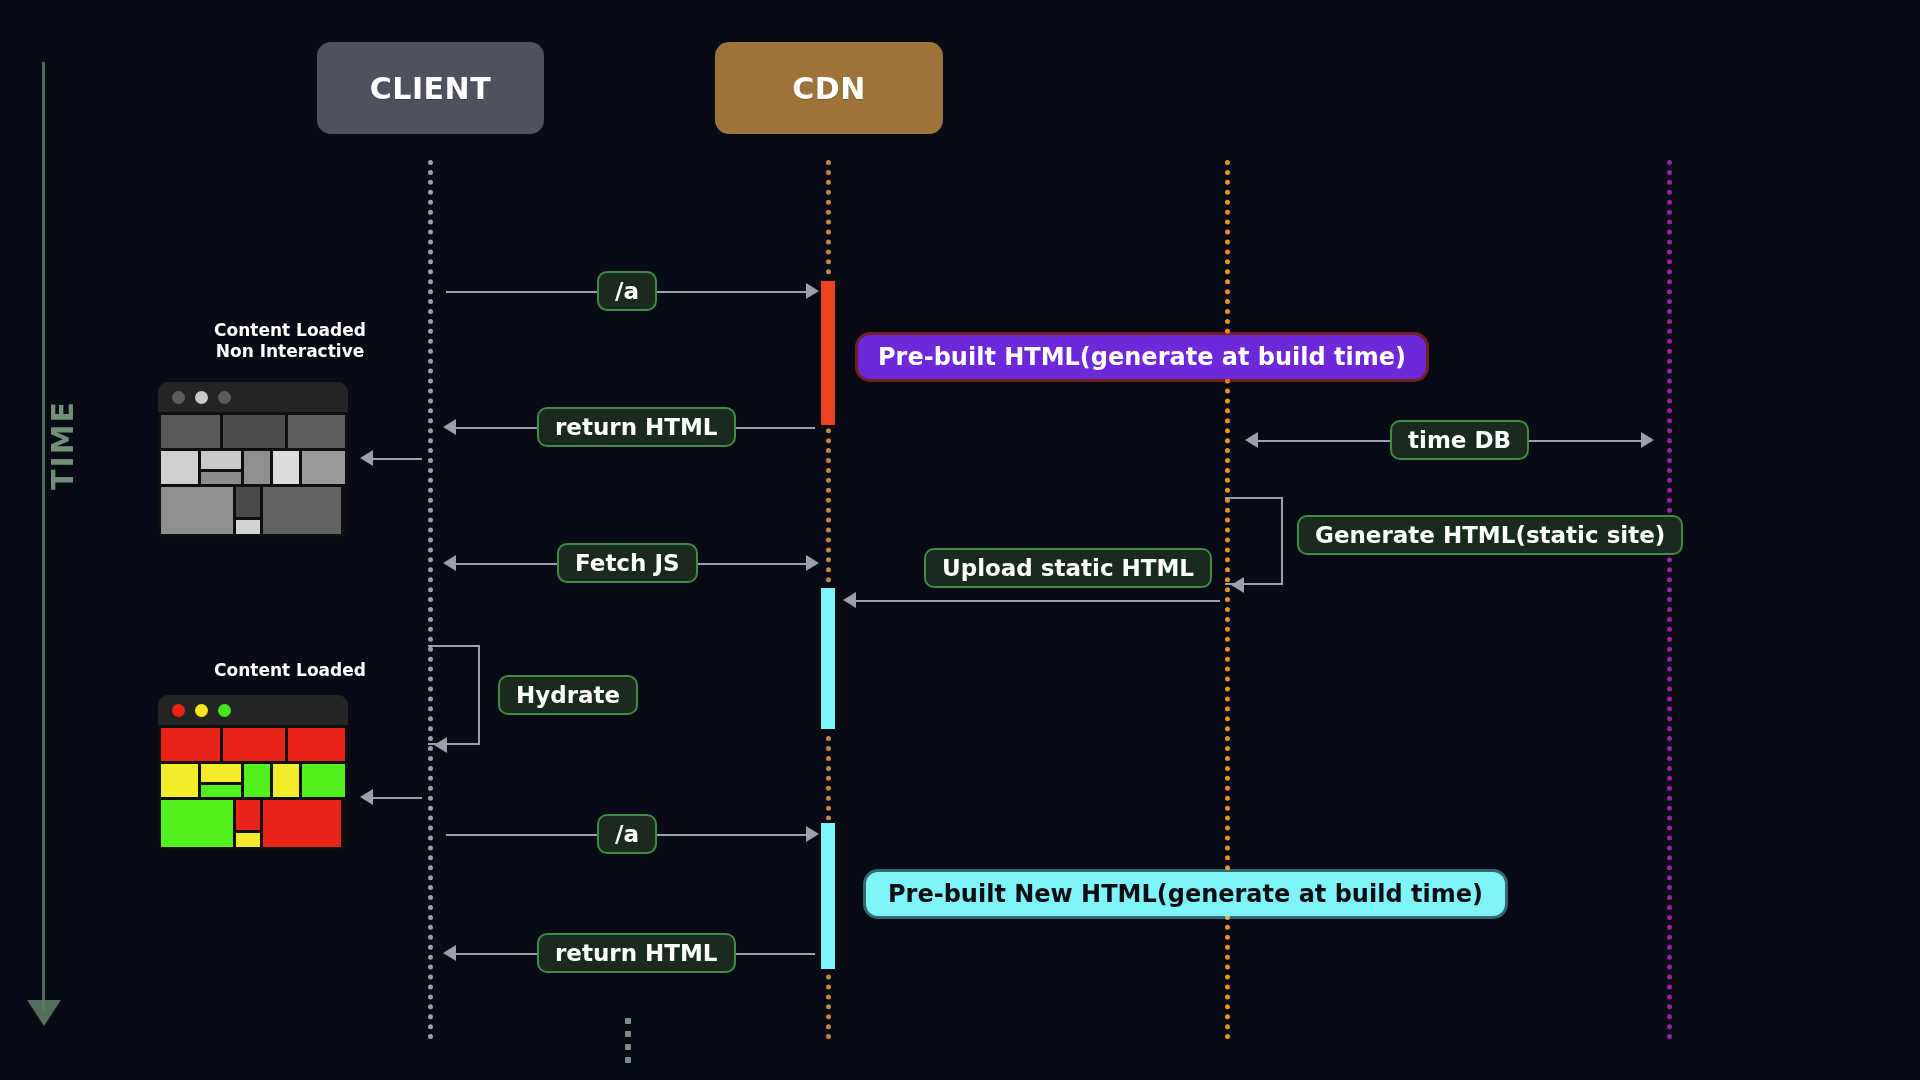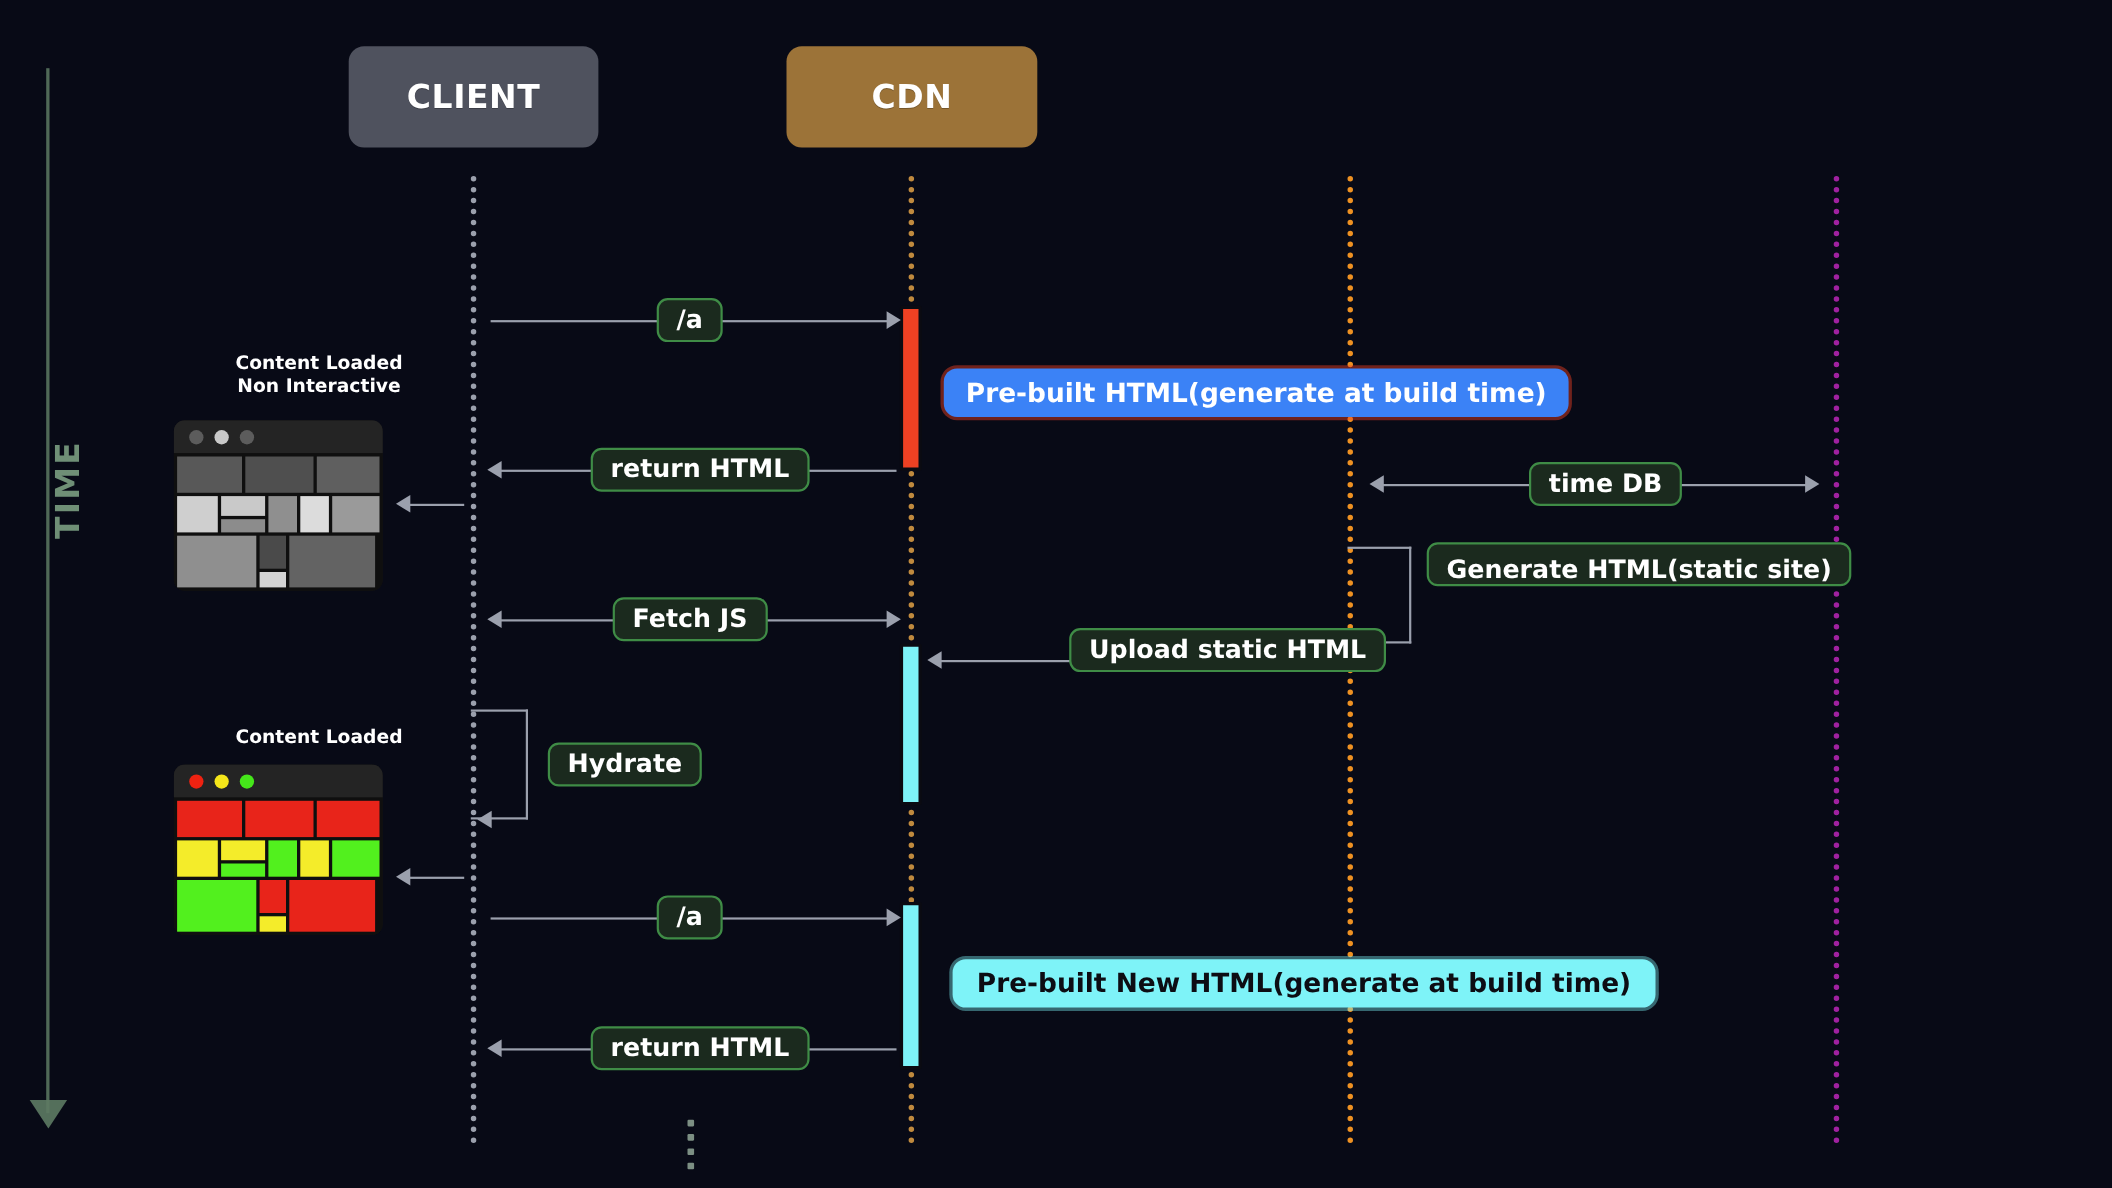--- a/index.html
+++ b/index.html
@@ -73,21 +73,21 @@
   
   .msg-label{
     position:absolute; display:flex; align-items:center; justify-content:center;
     background:#1b2a1e; border:2px solid #3f8c46; border-radius:10px;
     color:#ffffff; font-size:23px; font-weight:bold; white-space:nowrap;
     padding:0 16px; height:40px;
     font-family:"DejaVu Sans", sans-serif;
   }
   .note-red{
     position:absolute; display:flex; align-items:center; justify-content:center;
-    background:#3b82f6; border-radius:12px; color:#ffffff;
+    background:#6d28d9; border-radius:12px; color:#ffffff;
     font-size:24px; font-weight:bold; white-space:nowrap; padding:0 20px; height:44px;
     box-shadow:0 0 0 3px rgba(239,65,35,.45);
   }
   .note-cyan{
     position:absolute; display:flex; align-items:center; justify-content:center;
     background:#7ef3f8; border-radius:12px; color:#0d0d14;
     font-size:24px; font-weight:bold; white-space:nowrap; padding:0 22px; height:44px;
     box-shadow:0 0 0 3px rgba(126,243,248,.4);
   }
 
@@ -163,27 +163,27 @@
 
   <div class="arrow-line" style="left:455px; top:563px; width:358px;"></div>
   <div class="arrow-head left" style="left:443px; top:555px;"></div>
   <div class="arrow-head right" style="left:806px; top:555px;"></div>
   <div class="msg-label" style="left:557px; top:543px;">
     <span>Fetch JS</span>
   </div>
 
   <div class="loop" style="left:1225px; top:497px; width:58px; height:88px;"></div>
   <div class="arrow-head left" style="left:1231px; top:577px;"></div>
-  <div class="msg-label" style="left:1297px; top:493px;align-items:flex-end;">
+  <div class="msg-label" style="left:1297px; top:515px;">
     <span>Generate HTML(static site)</span>
   </div>
 
   <div class="arrow-line" style="left:855px; top:600px; width:365px;"></div>
   <div class="arrow-head left" style="left:843px; top:592px;"></div>
-  <div class="msg-label" style="left:924px; top:571px;margin-left:48px;">
+  <div class="msg-label" style="left:924px; top:548px;">
     <span>Upload static HTML</span>
   </div>
 
   <div class="loop" style="left:428px; top:645px; width:52px; height:100px;"></div>
   <div class="arrow-head left" style="left:434px; top:737px;"></div>
   <div class="msg-label" style="left:498px; top:675px;">
     <span>Hydrate</span>
   </div>
 
   <div class="arrow-line" style="left:446px; top:834px; width:364px;"></div>

